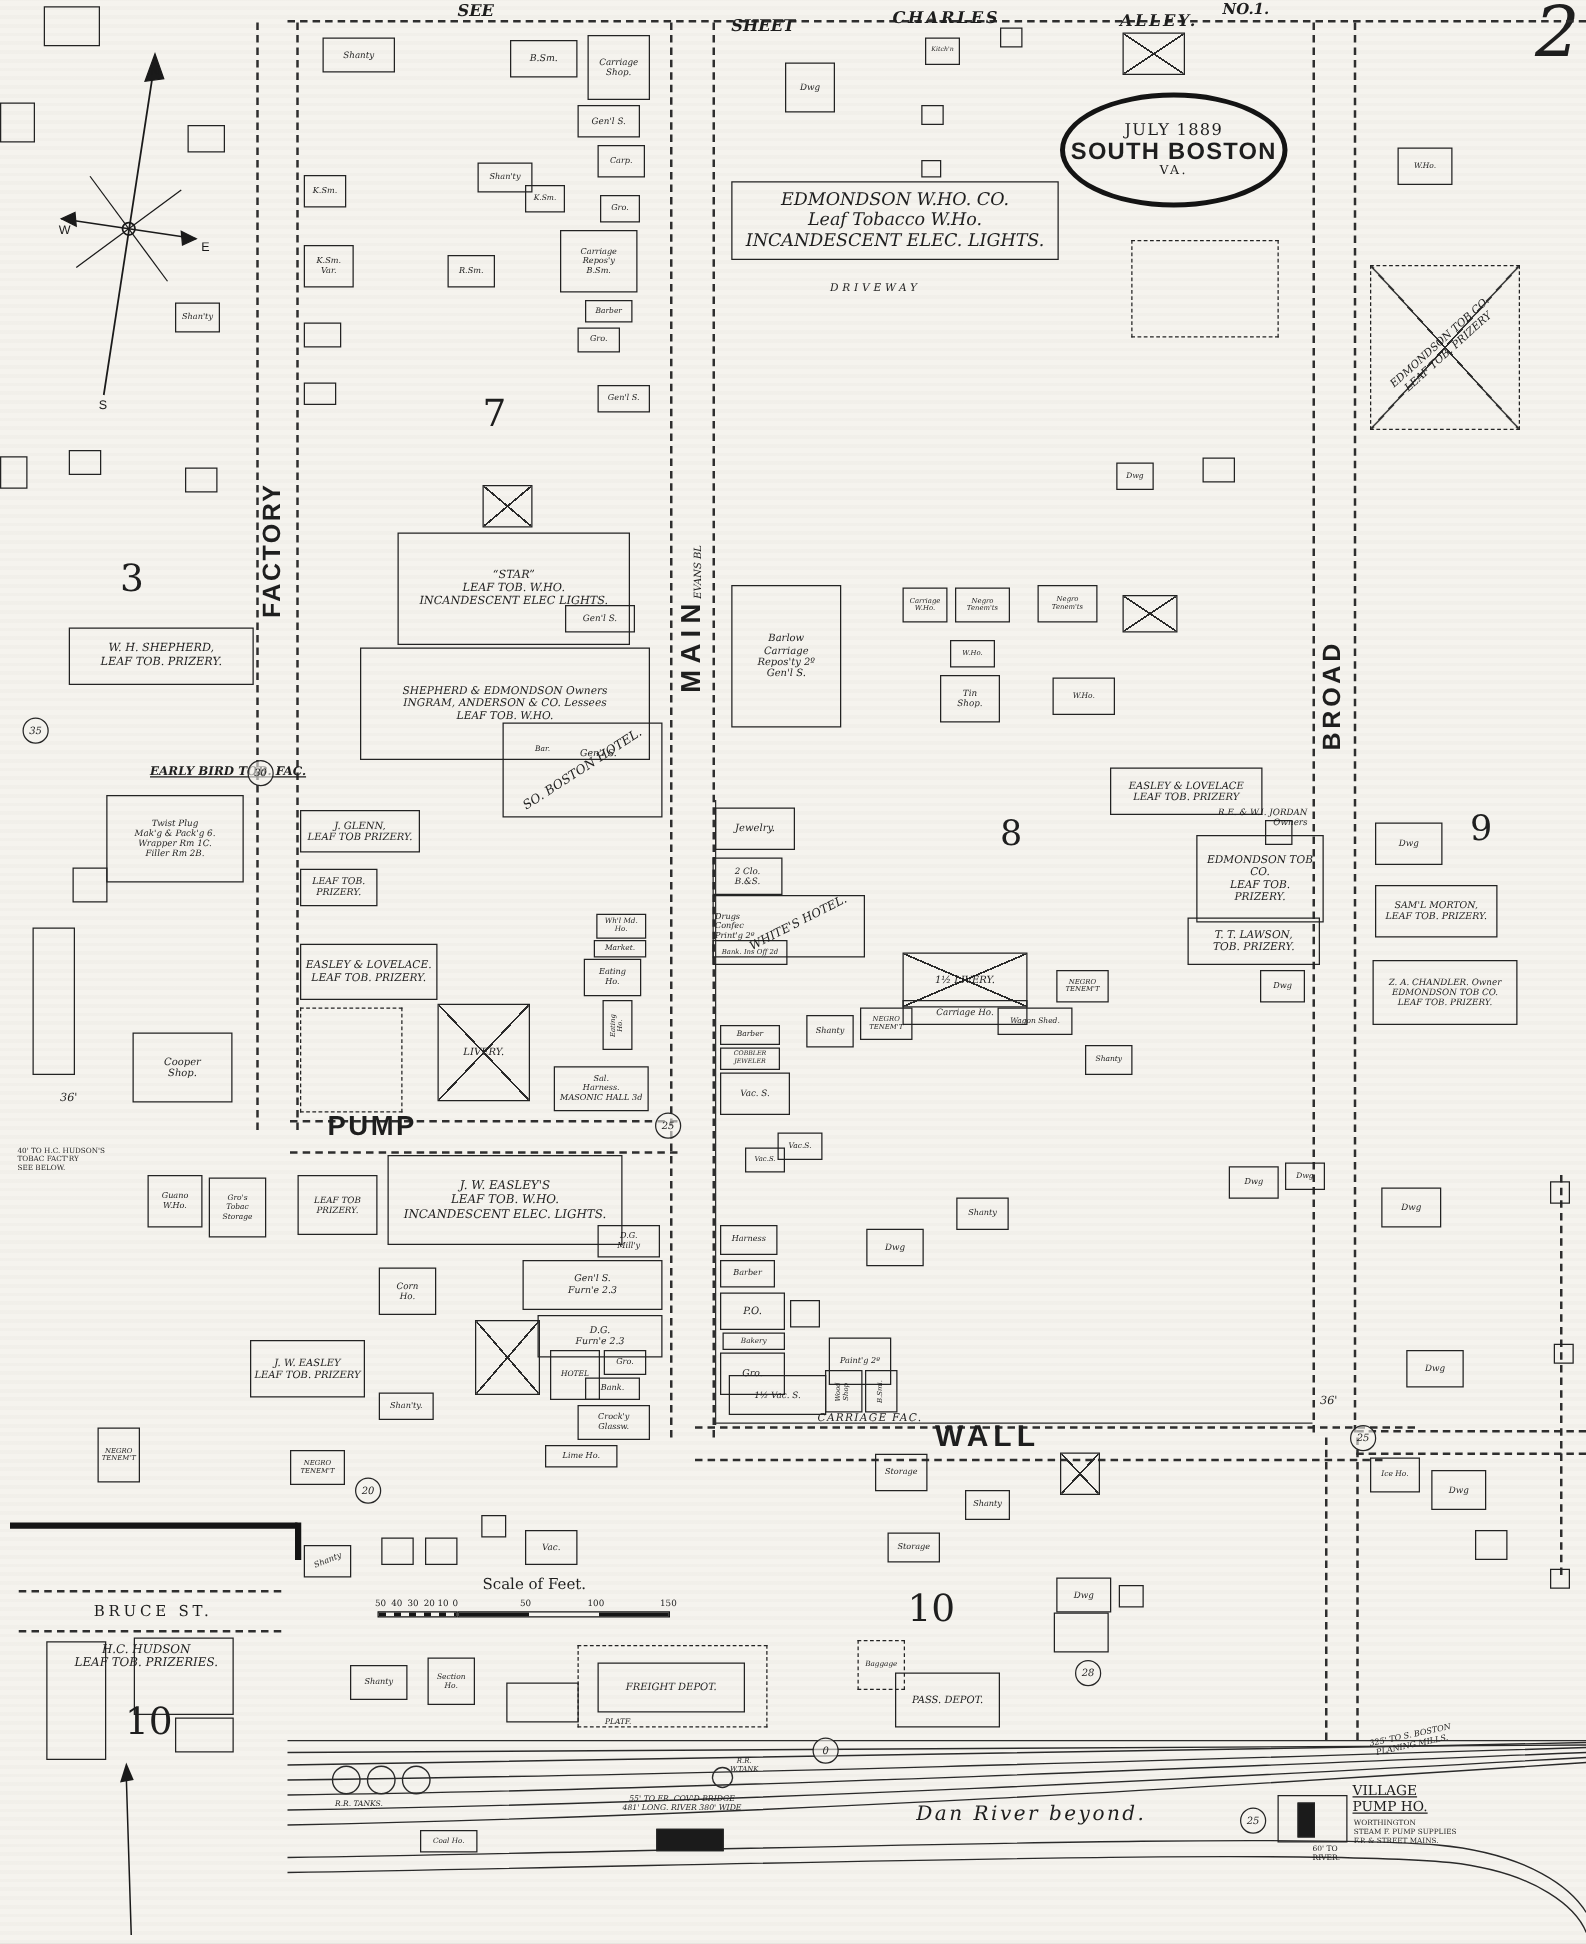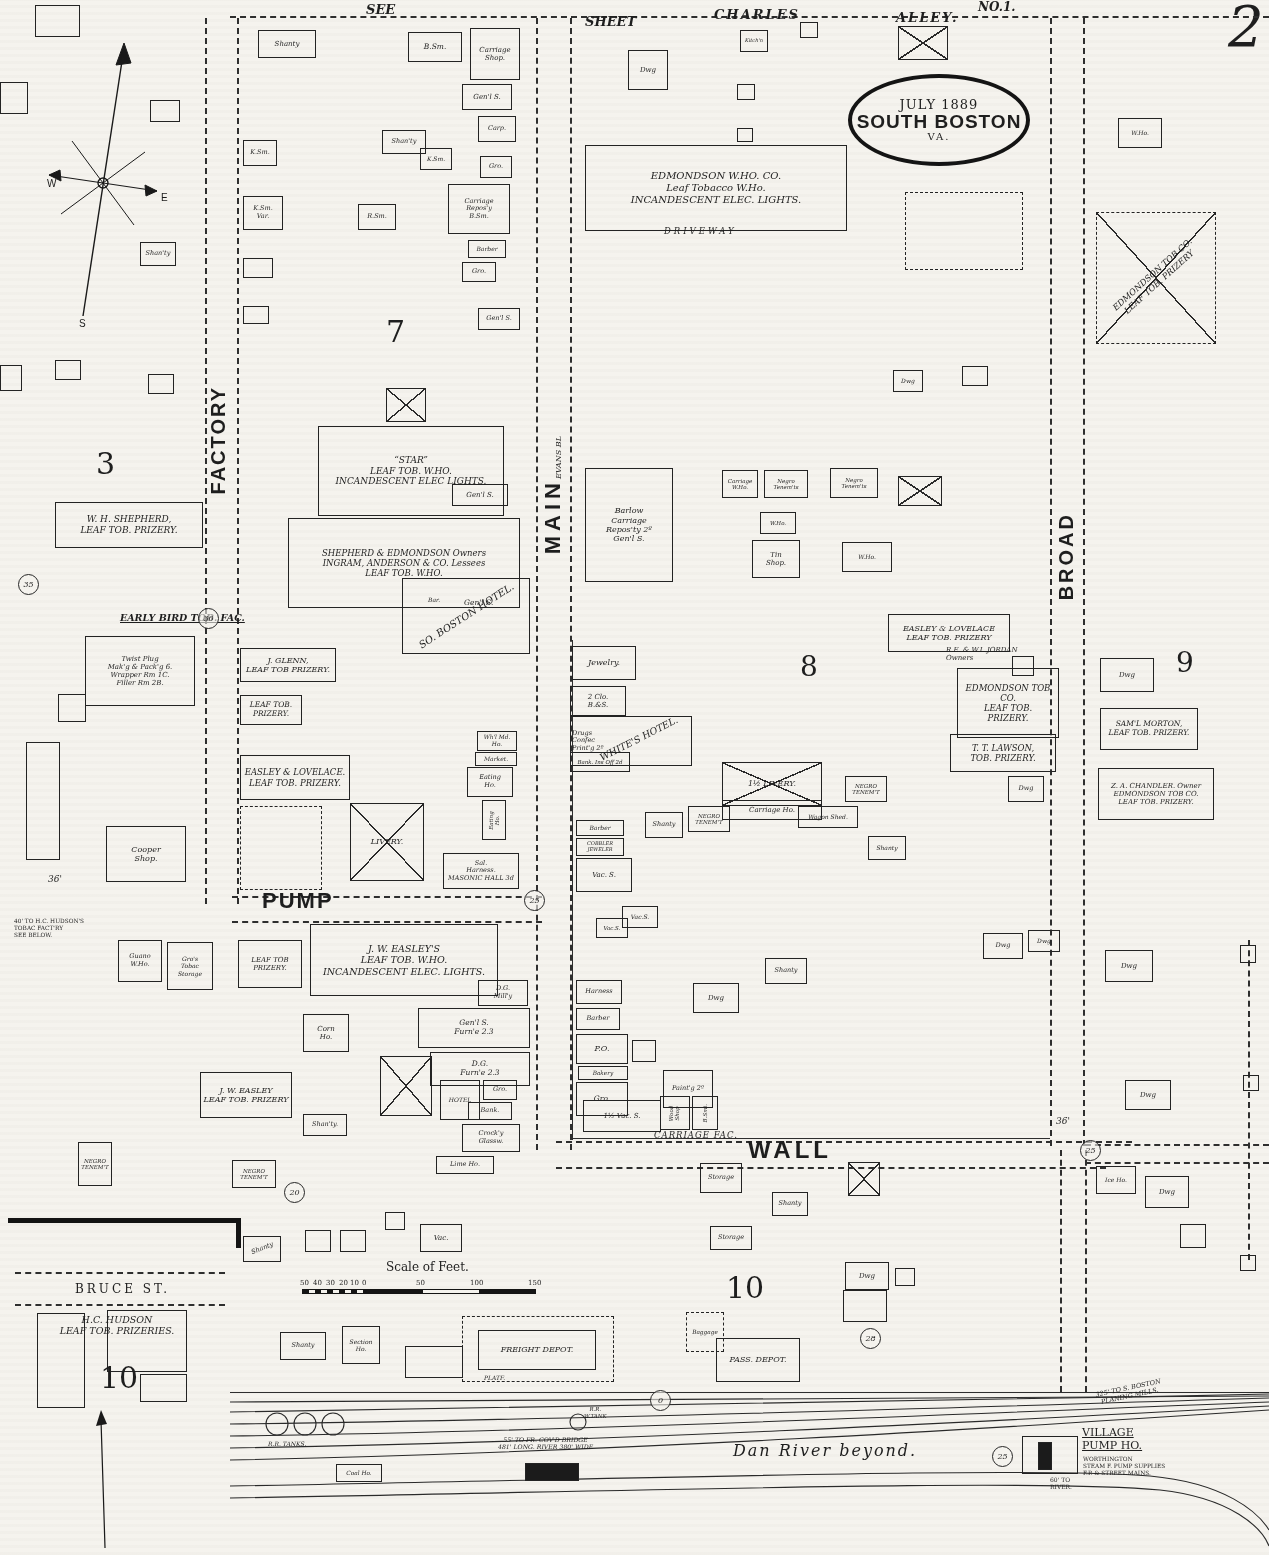--- a/index.html
+++ b/index.html
@@ -224,21 +224,21 @@
     <div class="bldg" style="left: 436px; top: 1156px; width: 58px; height: 18px; font-size: 6.5px;"><span>Lime Ho.</span></div>
     <div class="bldg" style="left: 232px; top: 1160px; width: 44px; height: 28px; font-size: 5.5px;"><span>NEGRO
 TENEM'T</span></div>
     <div class="bldg" style="left: 78px; top: 1142px; width: 34px; height: 44px; font-size: 5.5px;"><span>NEGRO
 TENEM'T</span></div>
     <div class="bldg" style="left: 243px; top: 1236px; width: 38px; height: 26px; font-size: 6.5px;"><span style="transform: rotate(-22deg);">Shanty</span></div>
     <div class="bldg" style="left: 420px; top: 1224px; width: 42px; height: 28px; font-size: 7px;"><span>Vac.</span></div>
     <div class="bldg" style="left: 305px; top: 1230px; width: 26px; height: 22px; font-size: 7.5px;"></div>
     <div class="bldg" style="left: 340px; top: 1230px; width: 26px; height: 22px; font-size: 7.5px;"></div>
     <div class="bldg" style="left: 385px; top: 1212px; width: 20px; height: 18px; font-size: 7.5px;"></div>
-    <div class="bldg" style="left: 585px; top: 145px; width: 262px; height: 86px; font-size: 10px;"><span>EDMONDSON  W.HO.  CO.
+    <div class="bldg" style="left: 585px; top: 145px; width: 262px; height: 63px; font-size: 14px;"><span>EDMONDSON  W.HO.  CO.
 Leaf Tobacco W.Ho.
 INCANDESCENT ELEC. LIGHTS.</span></div>
     <div class="bldg dashed" style="left: 905px; top: 192px; width: 118px; height: 78px; font-size: 7.5px;"></div>
     <div class="bldg" style="left: 628px; top: 50px; width: 40px; height: 40px; font-size: 7px;"><span>Dwg</span></div>
     <div class="bldg" style="left: 740px; top: 30px; width: 28px; height: 22px; font-size: 5px;"><span>Kitch'n</span></div>
     <div class="bldg" style="left: 737px; top: 84px; width: 18px; height: 16px; font-size: 7.5px;"></div>
     <div class="bldg" style="left: 800px; top: 22px; width: 18px; height: 16px; font-size: 7.5px;"></div>
     <div class="bldg" style="left: 737px; top: 128px; width: 16px; height: 14px; font-size: 7.5px;"></div>
     <div class="bldg cross" style="left: 898px; top: 26px; width: 50px; height: 34px; font-size: 7.5px;"></div>
     <div class="bldg" style="left: 893px; top: 370px; width: 30px; height: 22px; font-size: 6px;"><span>Dwg</span></div>
@@ -350,21 +350,21 @@
     <div class="lbl topnote" style="left: 896px; top: 10px; font-size: 13px; letter-spacing: 2px;">ALLEY.</div>
     <div class="lbl vstreet" style="left: 206px; top: 386px; font-size: 20px; letter-spacing: 2px;">FACTORY</div>
     <div class="lbl vstreet" style="left: 540px; top: 478px; font-size: 22px; letter-spacing: 5px;">MAIN</div>
     <div class="lbl vstreet" style="left: 1054px; top: 512px; font-size: 20px; letter-spacing: 3px;">BROAD</div>
     <div class="lbl vsmall" style="left: 554px; top: 436px; font-size: 8px;">EVANS BL</div>
     <div class="lbl street" style="left: 262px; top: 888px; font-size: 22px; letter-spacing: 2px;">PUMP</div>
     <div class="lbl street" style="left: 748px; top: 1136px; font-size: 24px; letter-spacing: 4px;">WALL</div>
     <div class="lbl substreet" style="left: 75px; top: 1282px; font-size: 12px;">BRUCE   ST.</div>
     <div class="lbl ann" style="left: 664px; top: 226px; font-size: 8.5px; letter-spacing: 3px; text-align: center;">DRIVEWAY</div>
     <div class="lbl ann-u" style="left: 88px; top: 612px; font-size: 9.5px;">EARLY BIRD TOB. FAC.</div>
-    <div class="lbl ann" style="left: 946px; top: 646px; font-size: 7px; width: 100px; text-align: left;">R.E. &amp; W.I. JORDAN
+    <div class="lbl ann" style="left: 946px; top: 646px; font-size: 7px; width: 100px; text-align: right;">R.E. &amp; W.I. JORDAN
 Owners</div>
     <div class="lbl ann" style="left: 598px; top: 753px; font-size: 9.5px; transform: rotate(-27deg); transform-origin: left top;">WHITE'S HOTEL.</div>
     <div class="lbl ann" style="left: 464px; top: 598px; font-size: 7.5px;">Gen'l S.</div>
     <div class="lbl ann" style="left: 428px; top: 596px; font-size: 6px;">Bar.</div>
     <div class="lbl ann" style="left: 654px; top: 1130px; font-size: 8.5px; letter-spacing: 1px;">CARRIAGE FAC.</div>
     <div class="lbl script" style="left: 733px; top: 1441px; font-size: 16px; letter-spacing: 2px;">Dan  River  beyond.</div>
     <div class="lbl ann" style="left: 498px; top: 1436px; font-size: 6.2px;">55' TO FR. COV'D BRIDGE
 481' LONG. RIVER 380' WIDE</div>
     <div class="lbl ann" style="left: 1095px; top: 1392px; font-size: 6.5px; transform: rotate(-12deg); transform-origin: left top;">325' TO S. BOSTON
 PLANING MILLS.</div>

